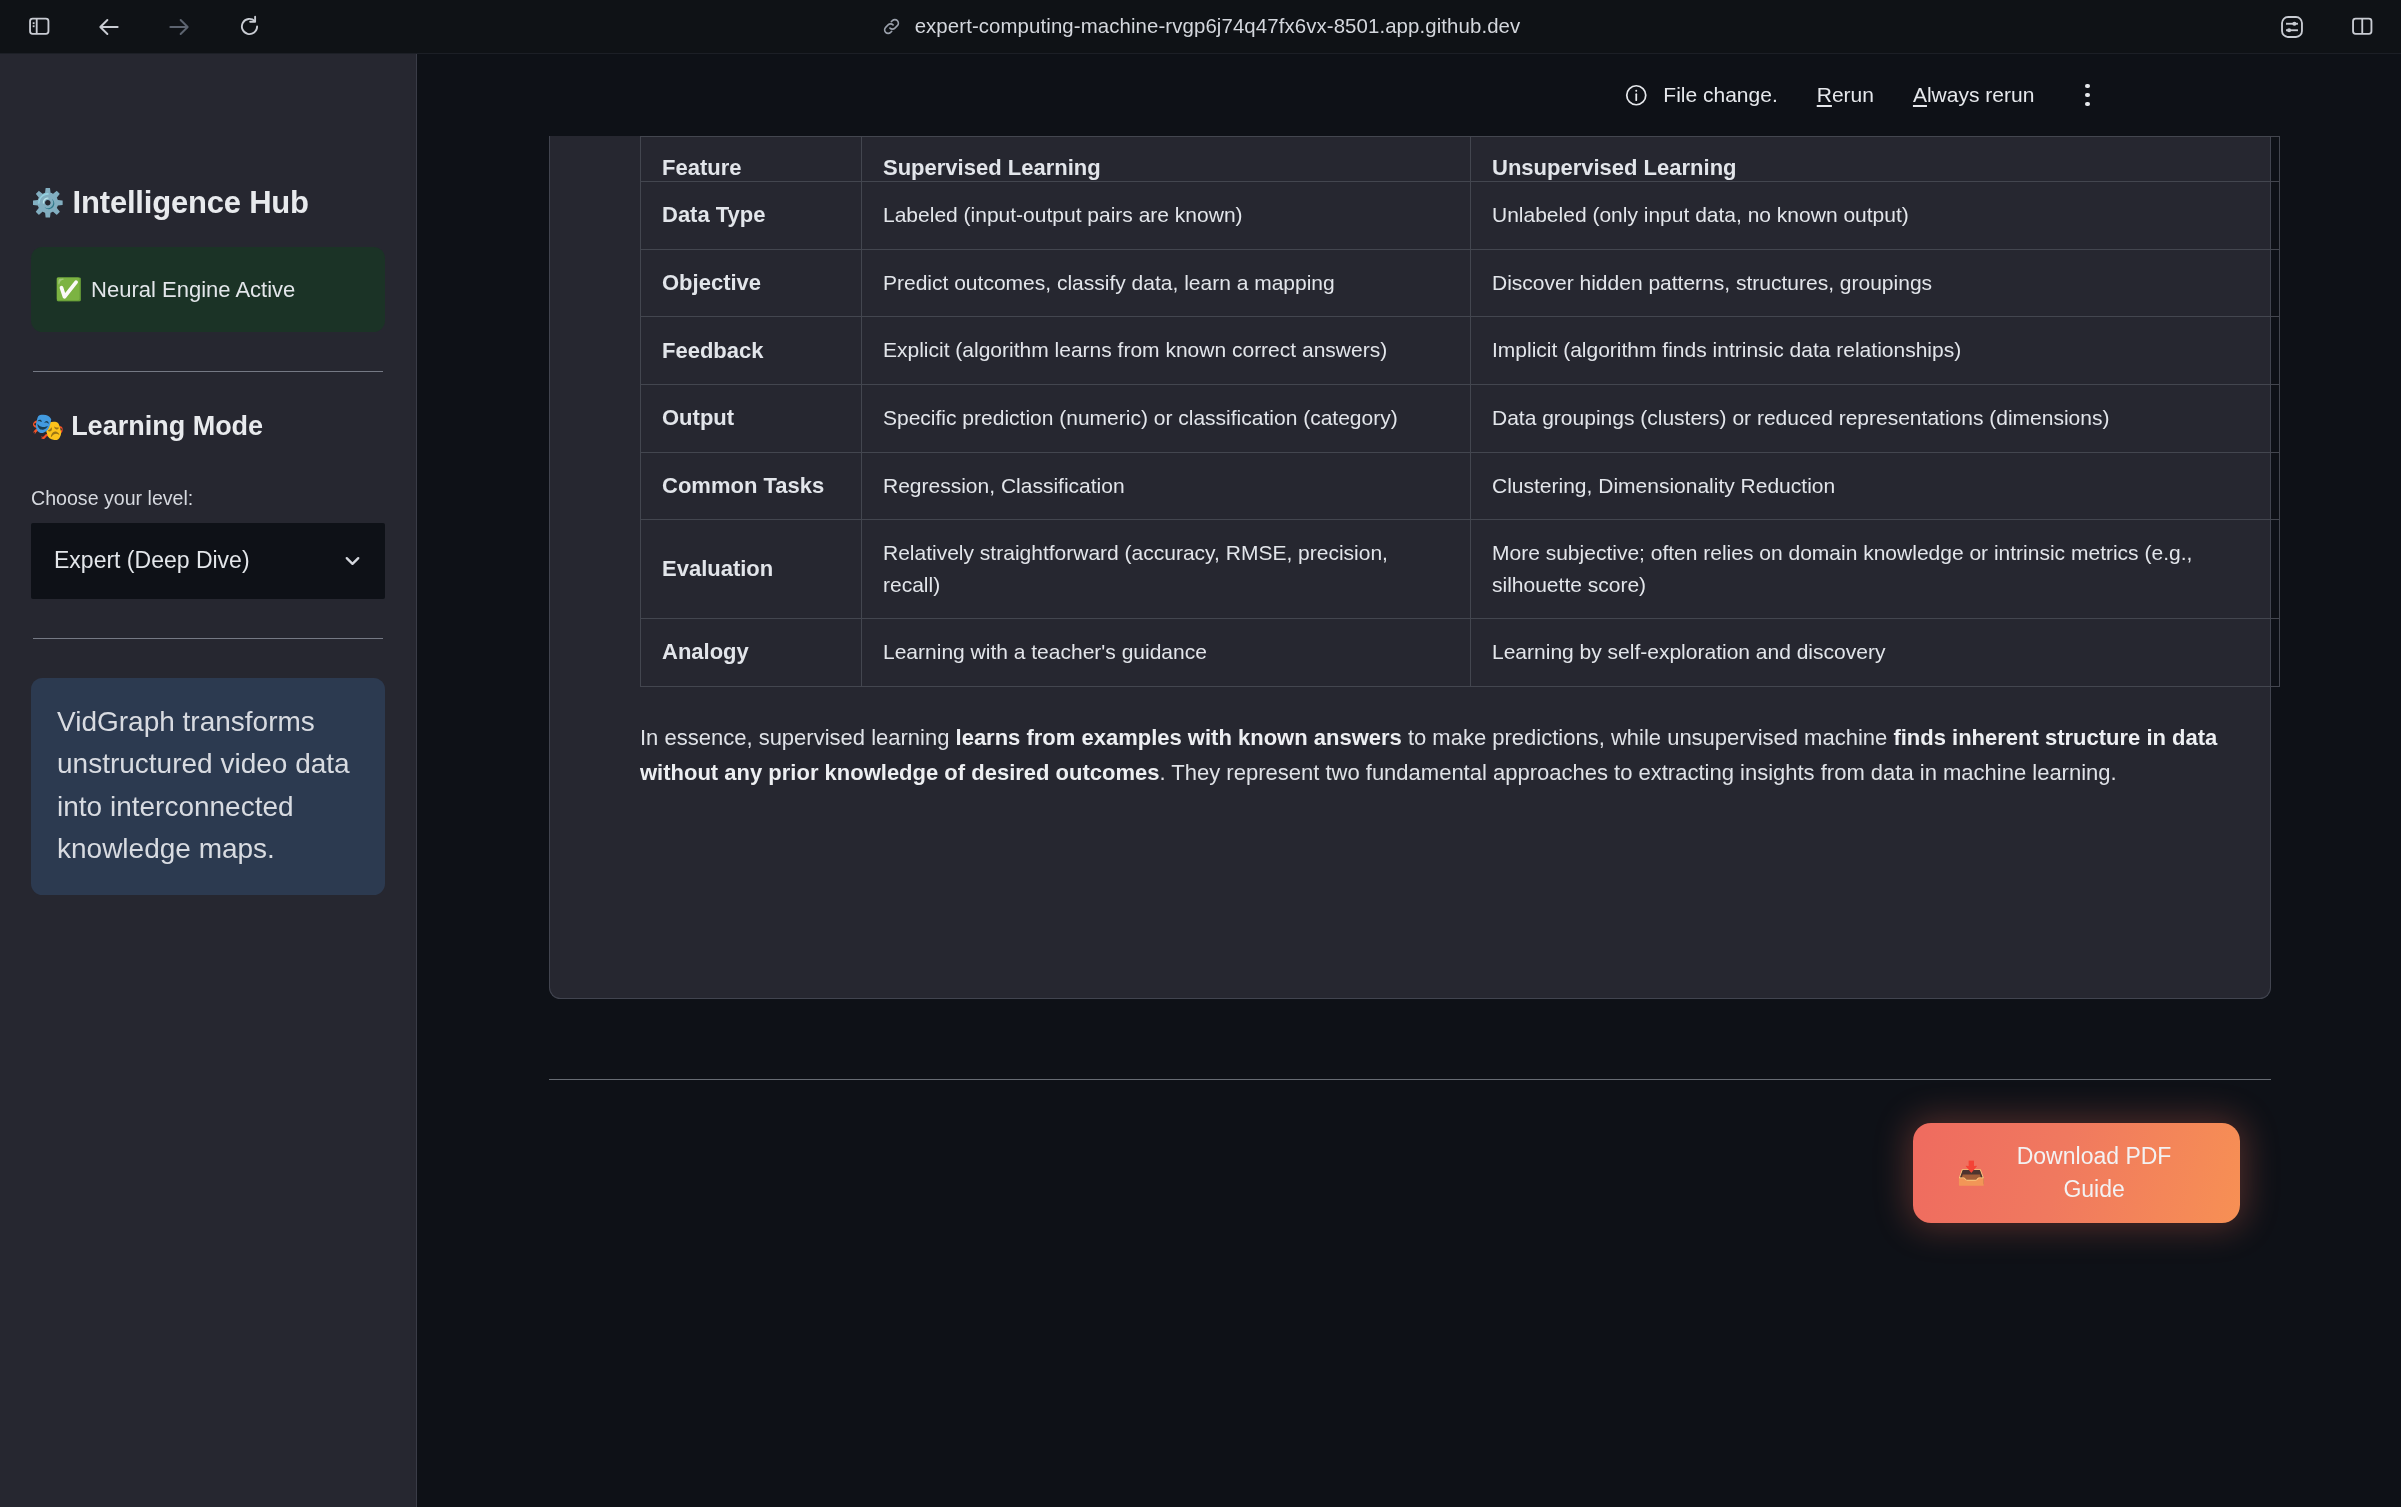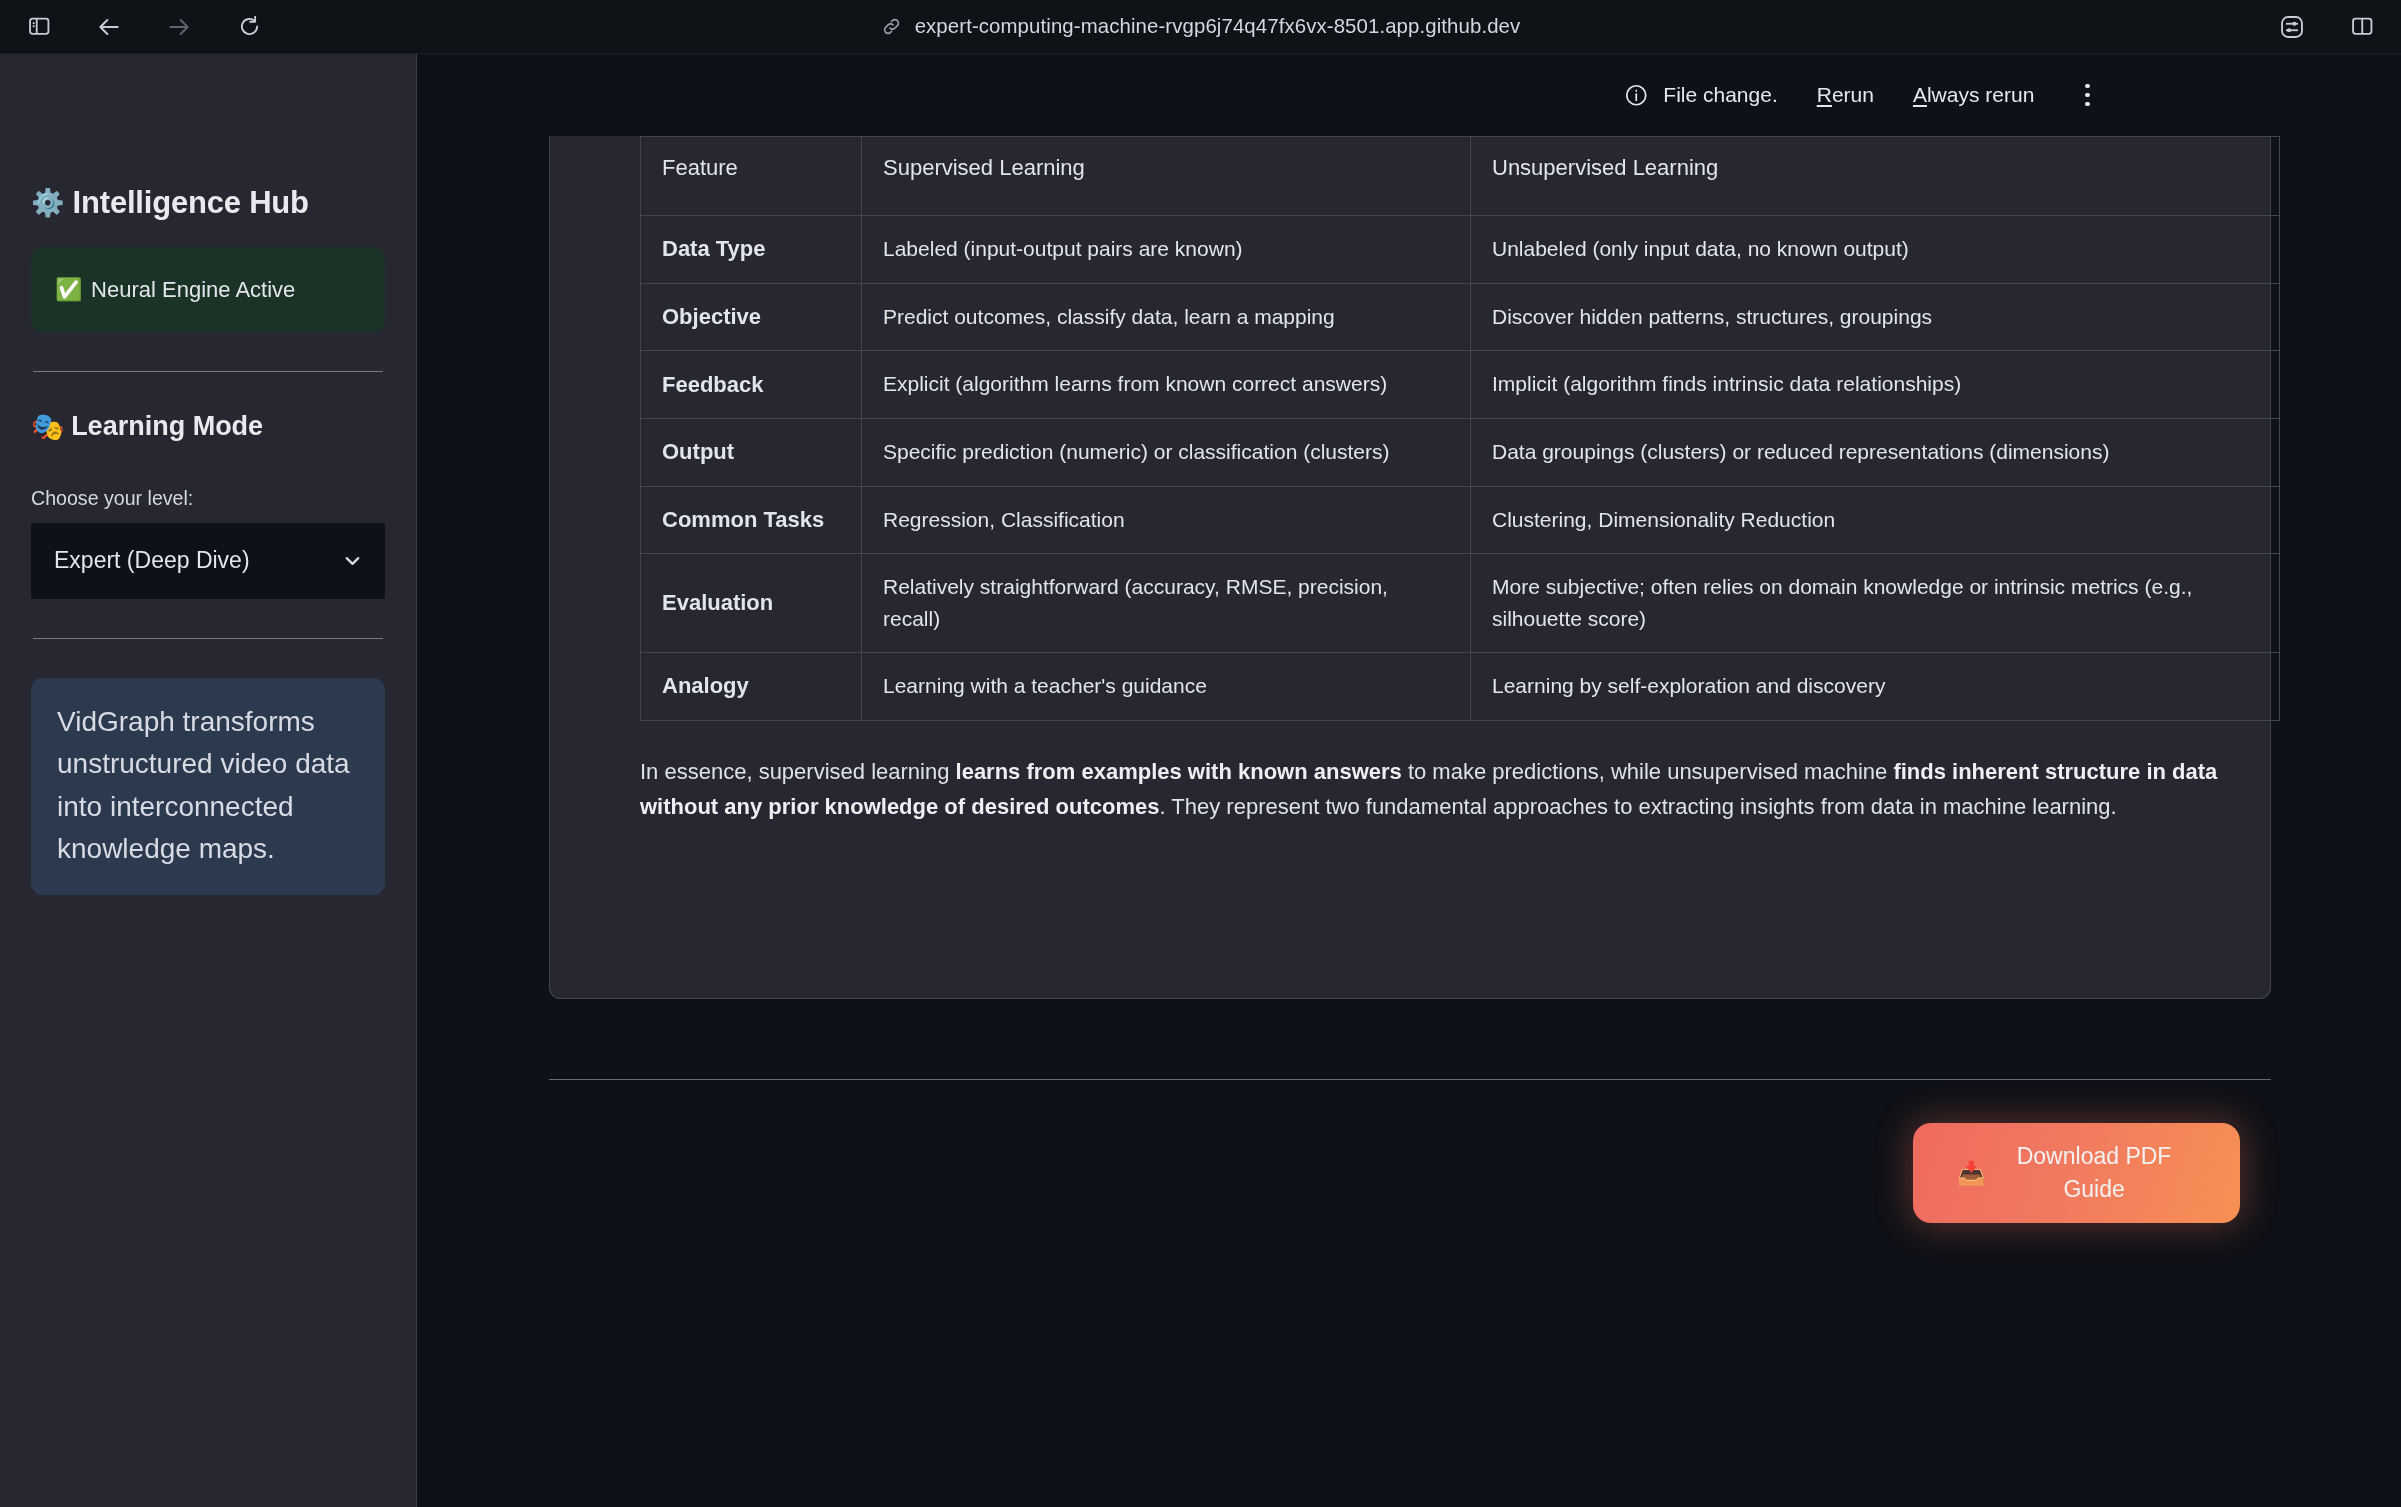--- a/index.html
+++ b/index.html
@@ -201,23 +201,23 @@
   }
   table.cmp th, table.cmp td {
     border: 0.8px solid #43464f;
     padding: 16.3px 21px;
     text-align: left;
     vertical-align: middle;
     color: #e2e5ea;
   }
   table.cmp th {
     font-size: 22px;
-    font-weight: normal;
+    font-weight: bold;
     padding-top: 18px;
-    padding-bottom: 34px;
+    padding-bottom: 0;
   }
   table.cmp td { font-size: 21px; line-height: 1.55; }
   table.cmp td.rowhdr { font-weight: bold; font-size: 22px; }
   .col-f { width: 221px; }
   .col-s { width: 609px; }
   .col-u { width: 809px; }
 
   .summary {
     margin: 33px 90px 0;
     width: 1639px;
@@ -412,21 +412,21 @@
           <td>Predict outcomes, classify data, learn a mapping</td>
           <td>Discover hidden patterns, structures, groupings</td>
         </tr>
         <tr>
           <td class="rowhdr">Feedback</td>
           <td>Explicit (algorithm learns from known correct answers)</td>
           <td>Implicit (algorithm finds intrinsic data relationships)</td>
         </tr>
         <tr>
           <td class="rowhdr">Output</td>
-          <td>Specific prediction (numeric) or classification (clusters)</td>
+          <td>Specific prediction (numeric) or classification (category)</td>
           <td>Data groupings (clusters) or reduced representations (dimensions)</td>
         </tr>
         <tr>
           <td class="rowhdr">Common Tasks</td>
           <td>Regression, Classification</td>
           <td>Clustering, Dimensionality Reduction</td>
         </tr>
         <tr>
           <td class="rowhdr">Evaluation</td>
           <td>Relatively straightforward (accuracy, RMSE, precision, recall)</td>

